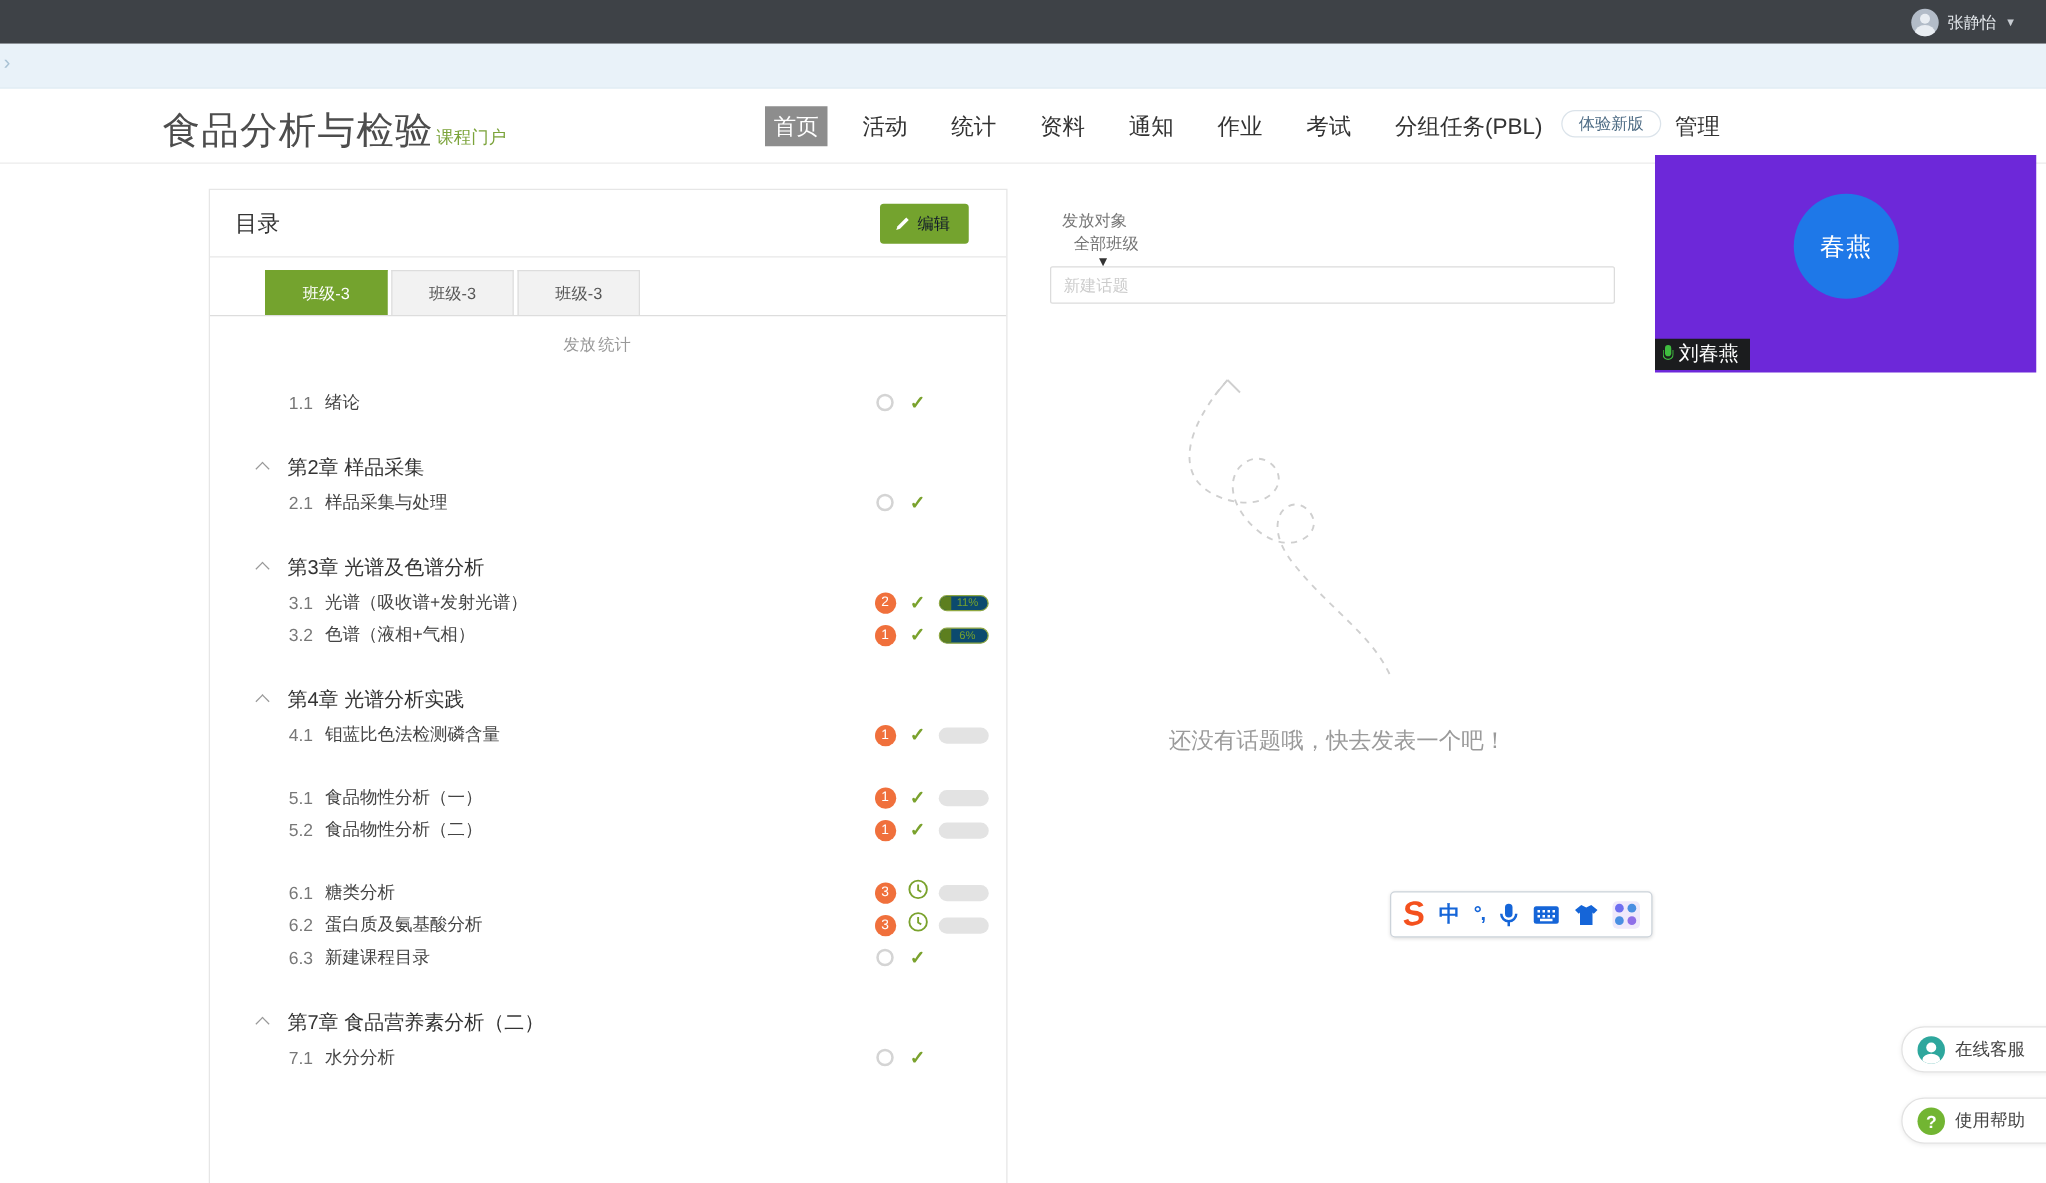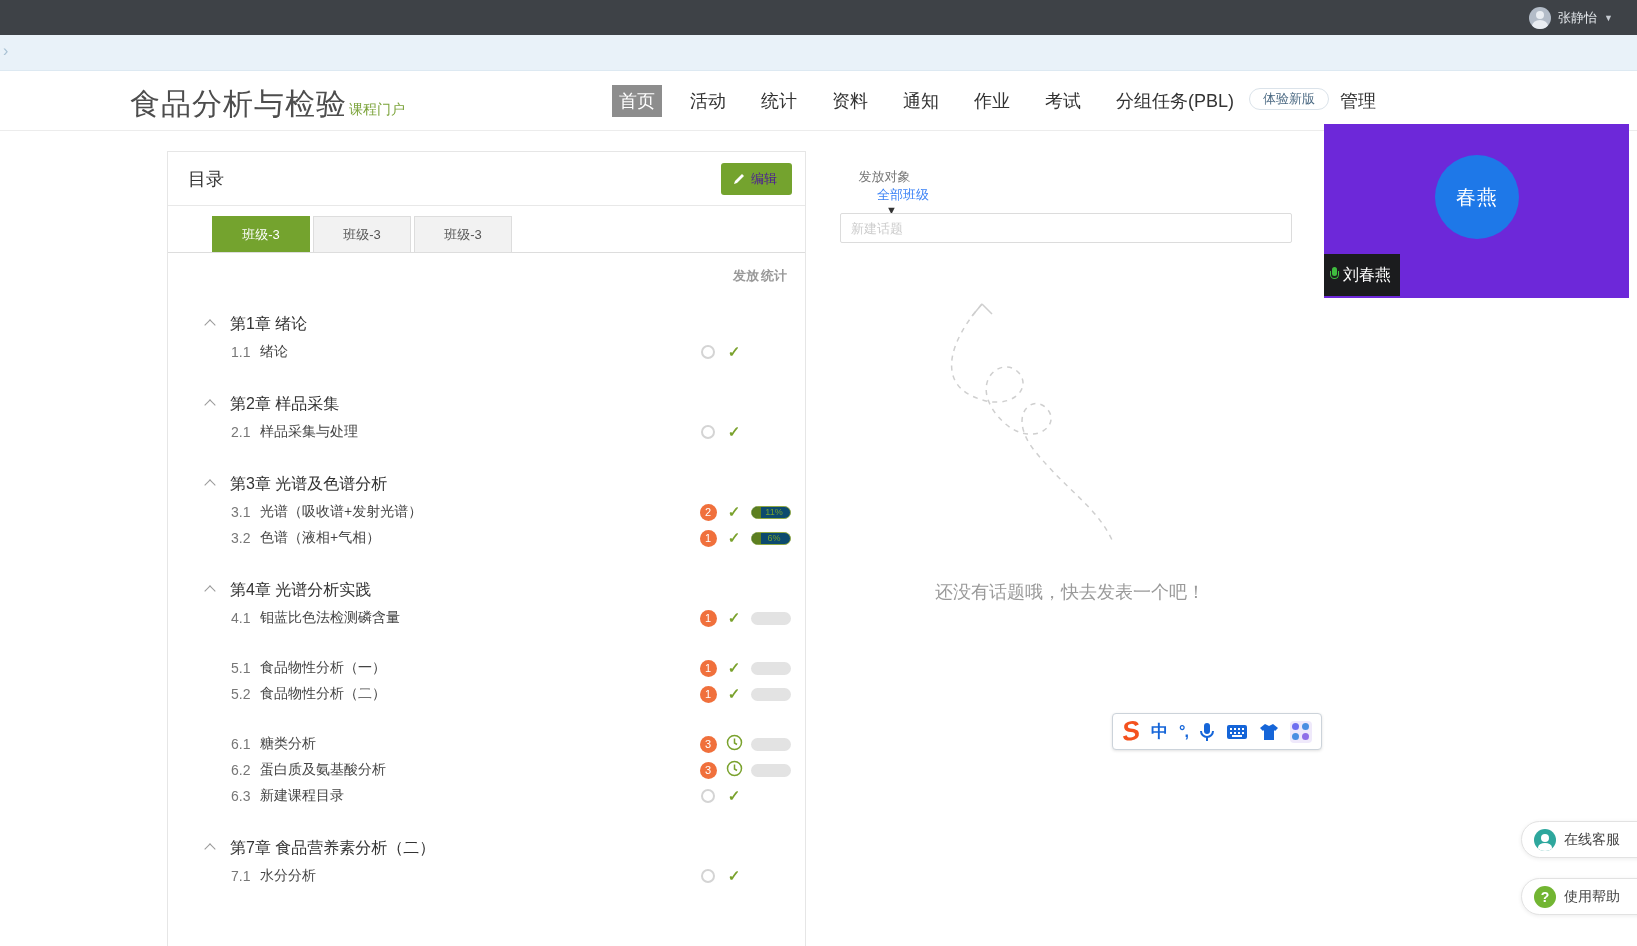--- a/index.html
+++ b/index.html
@@ -33,29 +33,29 @@
   .nav-item { font-size:18px; color:#333; cursor:pointer; padding:4px 7px; white-space:nowrap; }
   .nav-item.active { background:#8d8d8d; color:#fff; }
   .new-version { position:absolute; left:1249px; top:17px; border:1px solid #dbe3ea; border-radius:14px;
                  padding:1px 13px; font-size:13px; color:#4d6b84; background:#fff; cursor:pointer; }
 
   
   .catalog { position:absolute; left:167px; top:151px; width:639px; height:900px;
              background:#fff; border:1px solid #e6e6e6; }
   .catalog-header { height:54px; border-bottom:1px solid #e8e8e8; position:relative; }
   .catalog-title { position:absolute; left:20px; top:15px; font-size:18px; color:#333; }
-  .edit-btn { position:absolute; right:13px; top:11px; background:#74a32e; color:#4c1d95; border:none;
+  .edit-btn { position:absolute; right:30px; top:11px; background:#74a32e; color:#0f172a; border:none;
               font-size:13px; padding:7px 15px 7px 12px; border-radius:3px; cursor:pointer;
               display:flex; align-items:center; gap:6px; font-family:inherit; }
   .tabs-row { padding:10px 0 0 44px; border-bottom:1px solid #ddd; height:47px; display:flex; }
   .tab { width:98px; height:36px; margin-right:3px; display:flex; align-items:center; justify-content:center;
          font-size:13px; cursor:pointer; background:#f2f2f2; border:1px solid #ddd; border-bottom:none; color:#555; }
   .tab.active { background:#74a32e; color:#fff; border-color:#74a32e; }
-  .col-headers { display:flex; justify-content:flex-end; gap:2px; padding:14px 18px 0 0;
-                 font-size:13px; color:#999;font-weight:bold; }
+  .col-headers { display:flex; justify-content:center; gap:2px; padding:14px 18px 0 0;
+                 font-size:13px; color:#999; }
   .chapter-block { margin-top:24px; }
   .chapter-row { position:relative; height:30px; display:flex; align-items:center; cursor:pointer; }
   .caret-up { position:absolute; left:38px; top:12px; width:8px; height:8px;
               border-left:1.5px solid #999; border-top:1.5px solid #999; transform:rotate(45deg); }
   .chapter-title { margin-left:62px; font-size:16px; color:#333; }
   .item-row { position:relative; height:26px; display:flex; align-items:center; }
   .item-no { position:absolute; left:63px; font-size:14px; color:#777; }
   .item-title { position:absolute; left:92px; font-size:14px; color:#444; cursor:pointer; }
   .status-cluster { position:absolute; right:14px; display:flex; align-items:center; gap:8px; }
   .slot-badge { width:18px; display:flex; justify-content:center; }
@@ -67,36 +67,36 @@
   .check { color:#7aa22d; font-size:15px; font-weight:bold; }
   .pill-green { position:relative; width:40px; height:13px; border:1px solid #8fa742; border-radius:7px;
                 background:#0c4a6e; display:flex; align-items:center; justify-content:center; overflow:hidden; }
   .pill-green::before { content:""; position:absolute; left:0; top:0; width:9px; height:13px; background:#5d7f1f; }
   .pill-text { position:relative; font-size:9px; color:#76a22d; margin-left:6px; }
   .pill-gray { width:40px; height:13px; border-radius:7px; background:#e3e3e3; }
 
   
   .disc-target { position:absolute; left:840px; top:168px; display:flex; align-items:center;flex-direction:column; }
   .disc-label { font-size:13px; color:#777; }
-  .disc-value { font-size:13px; color:#3b82f6; margin-left:37px; cursor:pointer; }
+  .disc-value { font-size:13px; color:#737373; margin-left:19px; cursor:pointer; }
   .disc-caret { font-size:11px; color:#333; margin-left:14px; cursor:pointer; }
   .topic-input { position:absolute; left:840px; top:213px; width:452px; height:30px;
                  border:1px solid #dcdcdc; border-radius:2px; padding:0 10px; font-size:13px;
                  color:#000000; font-family:inherit; outline:none; }
   .topic-input::placeholder { color:#ccc; }
   .doodle { position:absolute; left:930px; top:292px; }
   .empty-text { position:absolute; left:840px; top:580px; width:460px; text-align:center;
                 font-size:18px; color:#9a9a9a; }
 
   
   .video { position:absolute; left:1324px; top:124px; width:305px; height:174px; background:#6d28d9; }
   .video-avatar { position:absolute; left:111px; top:31px; width:84px; height:84px; border-radius:50%;
                   background:#1e78e8; color:#fff; font-size:20px; display:flex; align-items:center;
                   justify-content:center; letter-spacing:1px; }
-  .video-nametag { position:absolute; left:0; bottom:2px; background:#1b1c1e; height:42px;
+  .video-nametag { position:absolute; left:0; bottom:2px; background:#1b1c1e; height:25px;
                    display:flex; align-items:center; padding:0 9px 0 5px; gap:4px; }
   .mic-icon { position:relative; width:10px; height:16px; }
   .mic-icon::before { content:""; position:absolute; left:2.5px; top:0; width:5px; height:9px;
                       border-radius:3px; background:#3fbc3f; }
   .mic-icon::after { content:""; position:absolute; left:0.5px; top:4px; width:7px; height:7px;
                      border:1.5px solid #3fbc3f; border-top:none; border-radius:0 0 6px 6px; }
   .video-name { color:#fff; font-size:16px; }
 
   
   .ime { position:absolute; left:1112px; top:713px; height:37px; background:#fff;
@@ -170,24 +170,20 @@
       <div class="tab active">班级-3</div>
       <div class="tab">班级-3</div>
       <div class="tab">班级-3</div>
     </div>
   <div class="col-headers">
     <span>发放</span>
     <span>统计</span>
   </div>
   <div>
       <div class="chapter-block">
-        <div class="chapter-row">
-          <span class="caret-up"></span>
-          <span class="chapter-title">第1章 绪论</span>
-        </div>
         <div class="item-row">
           <span class="item-no">1.1</span>
           <span class="item-title">绪论</span>
           <span class="status-cluster">
             <span class="slot-badge">
               <span class="empty-circle"></span>
             </span>
             <span class="slot-stat">
               <span class="check">✓</span>
             </span>

